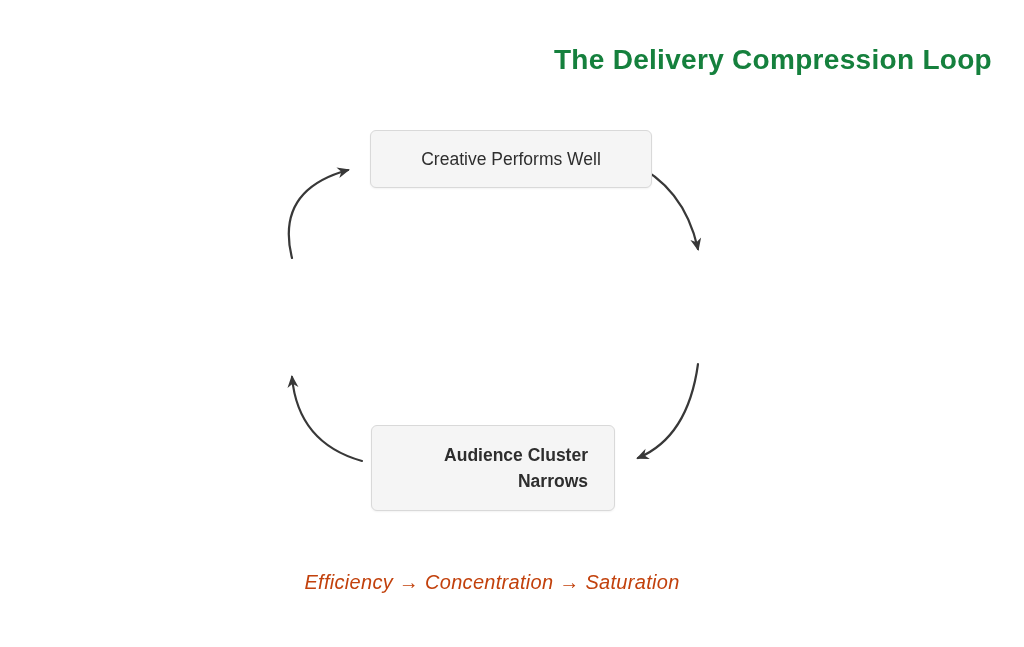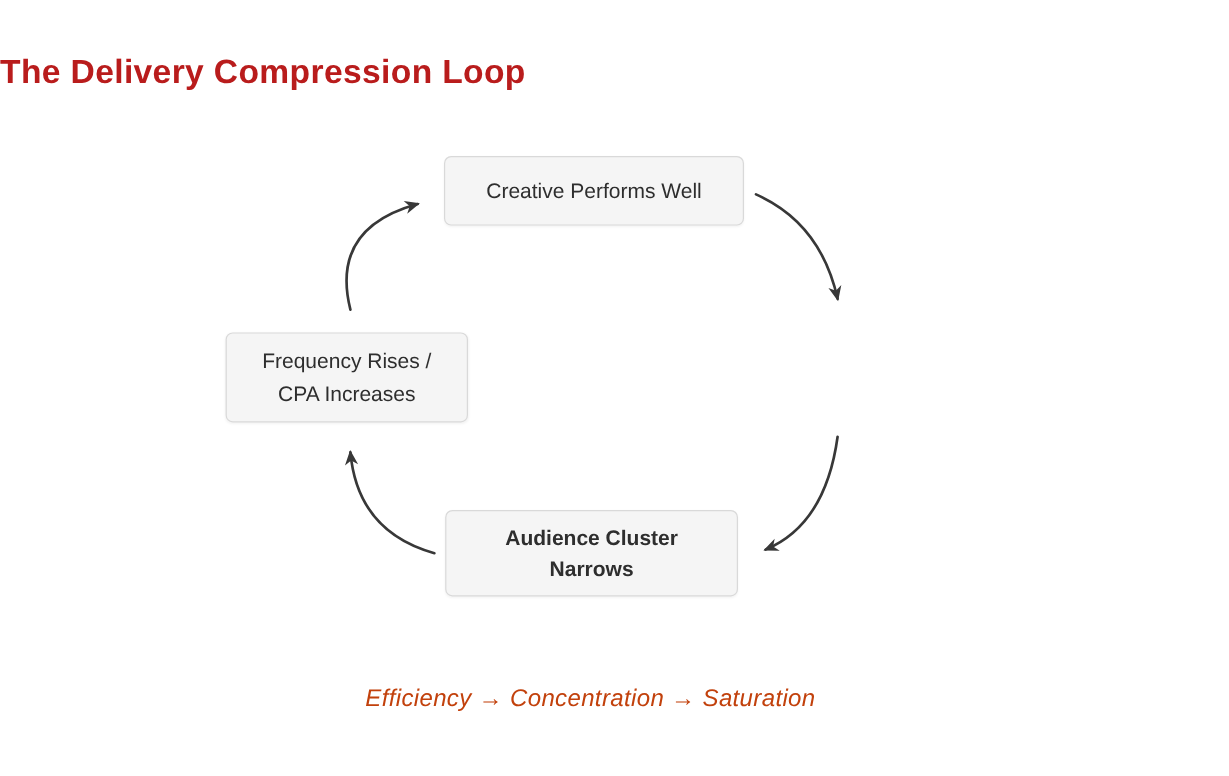--- a/index.html
+++ b/index.html
@@ -9,49 +9,49 @@
     width: 1024px; height: 647px; overflow: hidden;
   }
   .canvas {
     position: relative;
     width: 1024px; height: 647px;
     background: #ffffff;
   }
   .title {
     position: absolute;
     top: 44px; left: 0; width: 992px;
-    text-align: left;
+    text-align: right;
     font-size: 28px;
     font-weight: bold;
     letter-spacing: 0.3px;
-    color: #b91c1c;
+    color: #15803d;
   }
   .arrows-layer {
     position: absolute;
     top: 0; left: 0; width: 1024px; height: 647px;
     pointer-events: none;
   }
   .node {
     position: absolute;
     background: #f5f5f5;
     border: 1px solid #d9d9d9;
     border-radius: 6px;
     box-shadow: 0 1px 2px rgba(0,0,0,0.05);
     display: flex;
     align-items: center;
     justify-content: center;
     text-align: center;
     color: #2e2e2e;
     font-size: 17.5px;
     line-height: 1.5;
   }
-  .node-top    { left: 370px; top: 130px; width: 250px; height: 58px; }
+  .node-top    { left: 370px; top: 130px; width: 282px; height: 58px; }
   .node-right  { left: 593px; top: 277px; width: 209px; height: 76px; }
   .node-left   { left: 188px; top: 277px; width: 202px; height: 75px; }
-  .node-bottom { left: 371px; top: 425px; width: 244px; height: 72px; font-weight: 600; }
+  .node-bottom { left: 371px; top: 425px; width: 244px; height: 86px; font-weight: 600; text-align: right; }
   .node-left  .node-label { max-width: 160px; }
   .node-right .node-label { max-width: 185px; }
   .node-bottom .node-label { max-width: 190px; }
   .caption {
     position: absolute;
     top: 571px; left: 0; width: 984px;
     text-align: center;
     font-style: italic;
     font-size: 20px;
     color: #c2410c;
@@ -79,19 +79,16 @@
 
   <div class="node node-top">
     <span class="node-label">Creative Performs Well</span>
   </div>
 
 
   <div class="node node-bottom">
     <span class="node-label">Audience Cluster Narrows</span>
   </div>
 
-  <div class="node node-left">
-    <span class="node-label">Frequency Rises / CPA Increases</span>
-  </div>
 
   <div class="caption">Efficiency → Concentration → Saturation</div>
 
 </div>
 
 </body></html>

